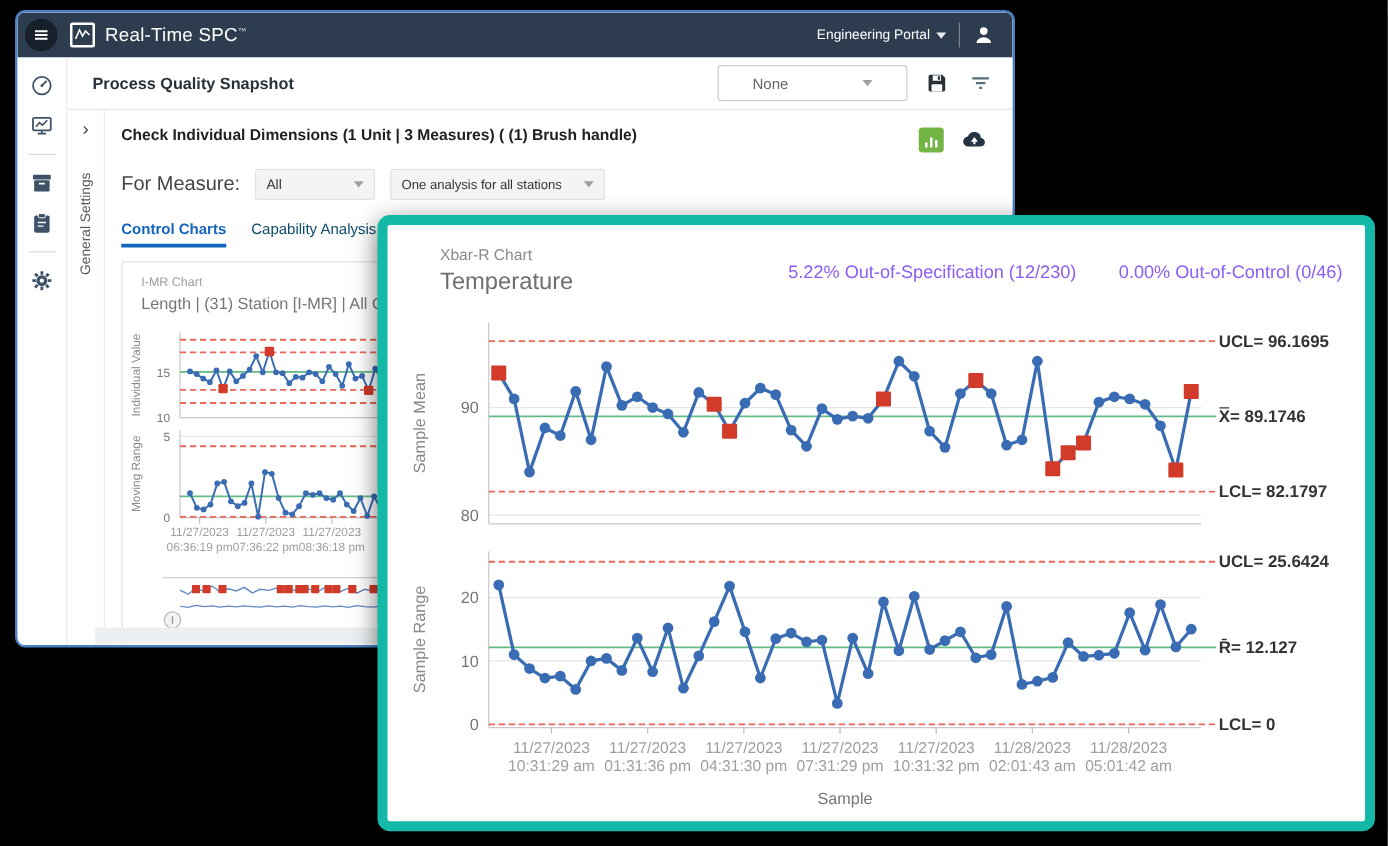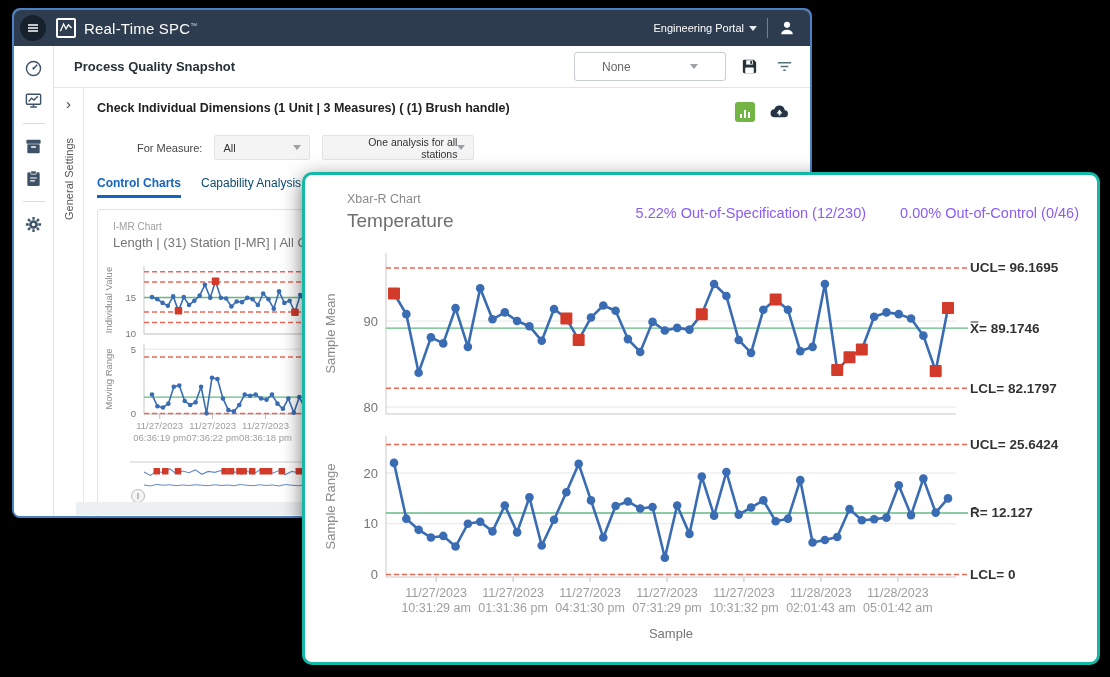--- a/index.html
+++ b/index.html
@@ -41,34 +41,34 @@
                   transform:translateX(-50%) rotate(180deg);font-size:11px;color:#555;white-space:nowrap;}
   
   .panel{position:absolute;left:70px;top:78px;right:0;bottom:0;background:#fff;padding:13px 16px 0 13px;}
   .panel-title-row{display:flex;align-items:flex-start;}
   .panel-title{font-size:12.5px;font-weight:bold;color:#212121;flex:1;}
   .panel-icons{display:flex;align-items:center;gap:14px;margin-right:4px;}
   .green-btn{width:20px;height:20px;background:#72b544;border-radius:3px;display:flex;align-items:flex-end;
              justify-content:center;gap:1.5px;padding-bottom:4px;cursor:pointer;}
   .green-btn i{display:block;width:2.5px;background:#fff;}
   .controls-row{display:flex;align-items:center;gap:12px;margin-top:13px;}
-  .ctl-label{font-size:11px;color:#444;margin-left:40px;}
+  .ctl-label{font-size:16px;color:#444;}
   .gray-select{height:25px;background:#f4f4f4;border:1px solid #e2e2e2;border-radius:2px;display:flex;
                align-items:center;padding:0 8px;font-size:11px;color:#333;cursor:pointer;text-align:right;}
   .tabs-row{display:flex;gap:20px;margin-top:16px;}
   .tab{font-size:12px;color:#0c4a6e;padding-bottom:5px;cursor:pointer;}
   .tab.active{color:#1565c0;font-weight:bold;border-bottom:3px solid #1565c0;}
   .chart-card{margin-top:11px;margin-right:2px;border:1px solid #e2e2e2;border-radius:3px;height:316px;
               position:relative;padding:11px 0 0 15px;}
   .imr-type{font-size:10px;color:#9e9e9e;}
   .imr-title{font-size:13px;color:#757575;margin-top:3px;}
   .footer-strip{position:absolute;left:62px;right:1px;bottom:1px;height:13px;background:#edf0f2;}
   
   .xbar-window{position:absolute;left:302px;top:172px;width:798px;height:493px;background:#fff;
-               border:3px solid #14b8a6;border-radius:10px;z-index:5;box-shadow:0 6px 20px rgba(0,0,0,.55);}
+               border:8px solid #14b8a6;border-radius:10px;z-index:5;box-shadow:0 6px 20px rgba(0,0,0,.55);}
   .xbar-header{position:relative;padding:17px 20px 0 42px;}
   .xbar-type{font-size:12.5px;color:#8a8a8a;}
   .xbar-title{font-size:19px;color:#6f6f6f;margin-top:4px;}
   .xbar-stats{position:absolute;right:18px;top:30px;display:flex;gap:34px;font-size:14.5px;color:#8b5cf6;}
   svg text{font-family:"Liberation Sans","DejaVu Sans",sans-serif;}
 </style>
 </head>
 <body>
 
 <div class="canvas">
@@ -194,21 +194,21 @@
             <rect x="10.1" y="12.5" width="1.8" height="2.6" fill="#fff"></rect>
           </svg>
         </div>
       </div>
       <div class="controls-row">
         <span class="ctl-label">For Measure:</span>
         <div class="gray-select" style="width:96px">
           <span>All</span>
           <span class="sel-caret"></span>
         </div>
-        <div class="gray-select" style="width:152px;font-size:10.5px">
+        <div class="gray-select" style="width:172px;font-size:10.5px">
           <span>One analysis for all stations</span>
           <span class="sel-caret"></span>
         </div>
       </div>
       <div class="tabs-row">
         <div class="tab active">Control Charts</div>
         <div class="tab">Capability Analysis</div>
       </div>
       <div class="chart-card">
         <div class="imr-type">I-MR Chart</div>

